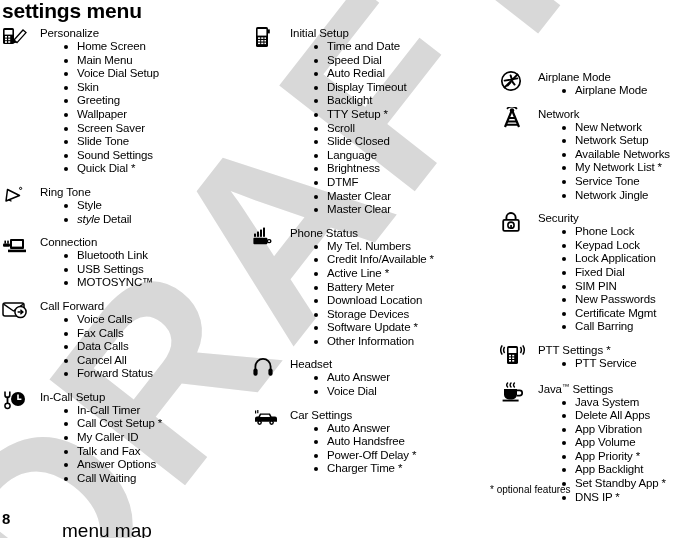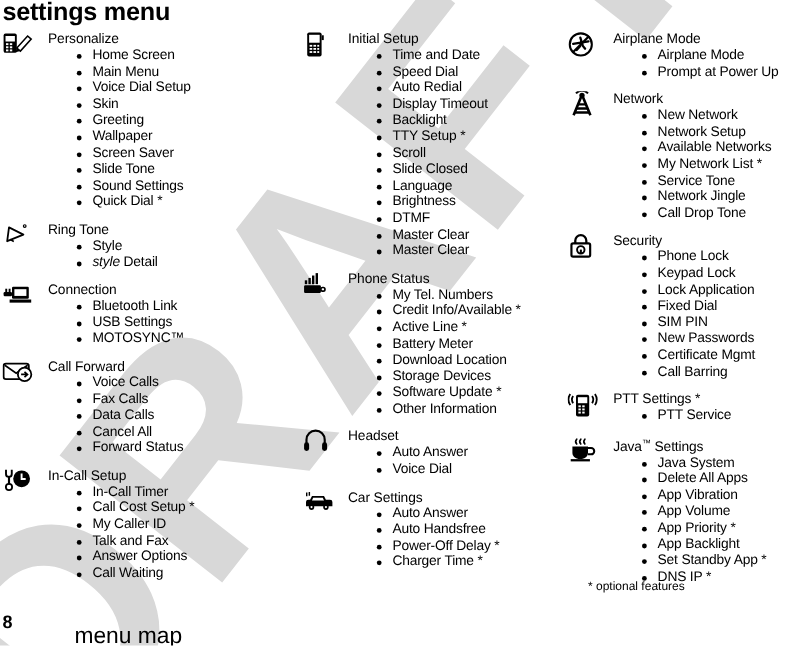--- a/index.html
+++ b/index.html
@@ -56,21 +56,21 @@
     line-height: 26px;
   }
 
   
   .column {
     position: absolute;
     top: 26px;
   }
   #col-1 { left: 2px;   width: 262px; }
   #col-2 { left: 252px; width: 230px; }
-  #col-3 { left: 473px; width: 177px; }
+  #col-3 { left: 500px; width: 177px; margin-top: 44px; }
 
   
   .section {
     position: relative;
     margin-bottom: 9px;
     padding-left: 38px;
     min-height: 14px;
   }
   .section-icon {
     position: absolute;
@@ -371,41 +371,39 @@
         <span class="section-icon">
           <svg width="22" height="22" viewBox="0 0 22 22">
       <circle cx="11" cy="11" r="9.2" fill="none" stroke="#000" stroke-width="1.7"></circle>
       <path d="M4.6 10.6 L17.4 8.4 M10.6 5.4 L12.6 11.8 M7.6 15.6 L10.4 12.6 M14.6 14.6 L12.2 11.6" fill="none" stroke="#000" stroke-width="1.9" stroke-linecap="round"></path>
       <path d="M4 18 L18 4" stroke="#000" stroke-width="1.9"></path>
     </svg>
         </span>
         <div class="section-title">Airplane Mode</div>
         <ul class="items">
           <li>Airplane Mode</li>
-          <li>Prompt at Power Up</li>
         </ul>
       </div>
       <div class="section">
         <span class="section-icon">
           <svg width="24" height="22" viewBox="0 0 24 22">
       <path d="M12 3 L5 20 M12 3 L19 20" stroke="#000" stroke-width="2.2" fill="none"></path>
       <path d="M8.4 11 h7.2 M7.2 14.4 h9.6 M6 17.8 h12" stroke="#000" stroke-width="2" fill="none"></path>
       <circle cx="12" cy="3.4" r="2.2" fill="#000"></circle>
       <path d="M7 1.8 a7 7 0 0 1 10 0" fill="none" stroke="#000" stroke-width="1.7"></path>
     </svg>
         </span>
         <div class="section-title">Network</div>
         <ul class="items">
           <li>New Network</li>
           <li>Network Setup</li>
           <li>Available Networks</li>
           <li>My Network List *</li>
           <li>Service Tone</li>
           <li>Network Jingle</li>
-          <li>Call Drop Tone</li>
         </ul>
       </div>
       <div class="section">
         <span class="section-icon">
           <svg width="22" height="22" viewBox="0 0 22 22">
       <path d="M6.4 9 V6.6 a4.6 4.6 0 0 1 9.2 0 V9" fill="none" stroke="#000" stroke-width="1.9"></path>
       <rect x="3.2" y="8.8" width="15.6" height="11" rx="1.4" fill="#fff" stroke="#000" stroke-width="1.8"></rect>
       <circle cx="11" cy="14.2" r="3.1" fill="none" stroke="#000" stroke-width="1.6"></circle>
       <rect x="10.2" y="14" width="1.7" height="3.6" fill="#000"></rect>
     </svg>

